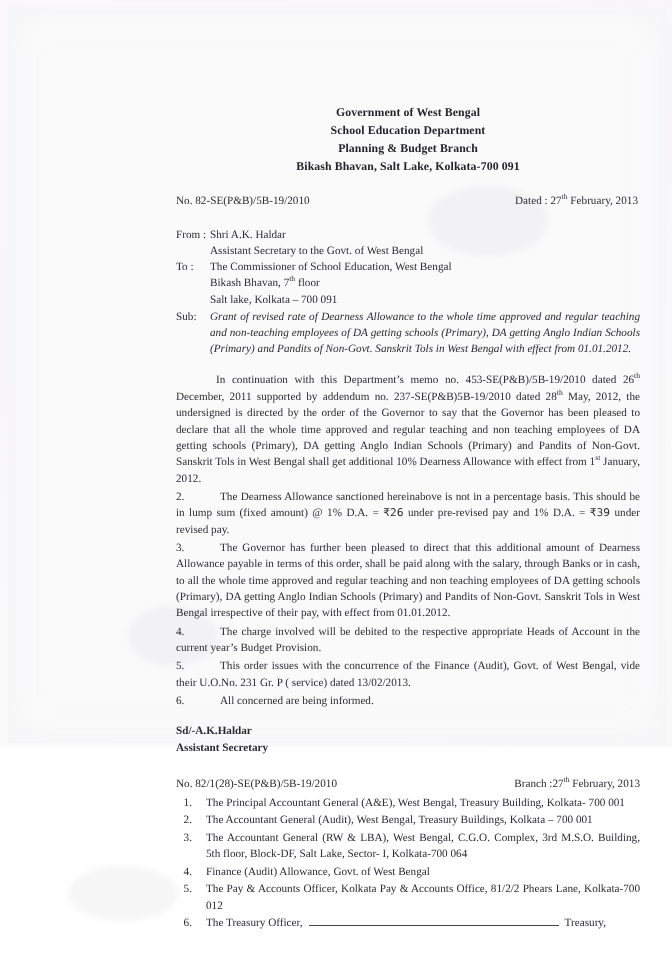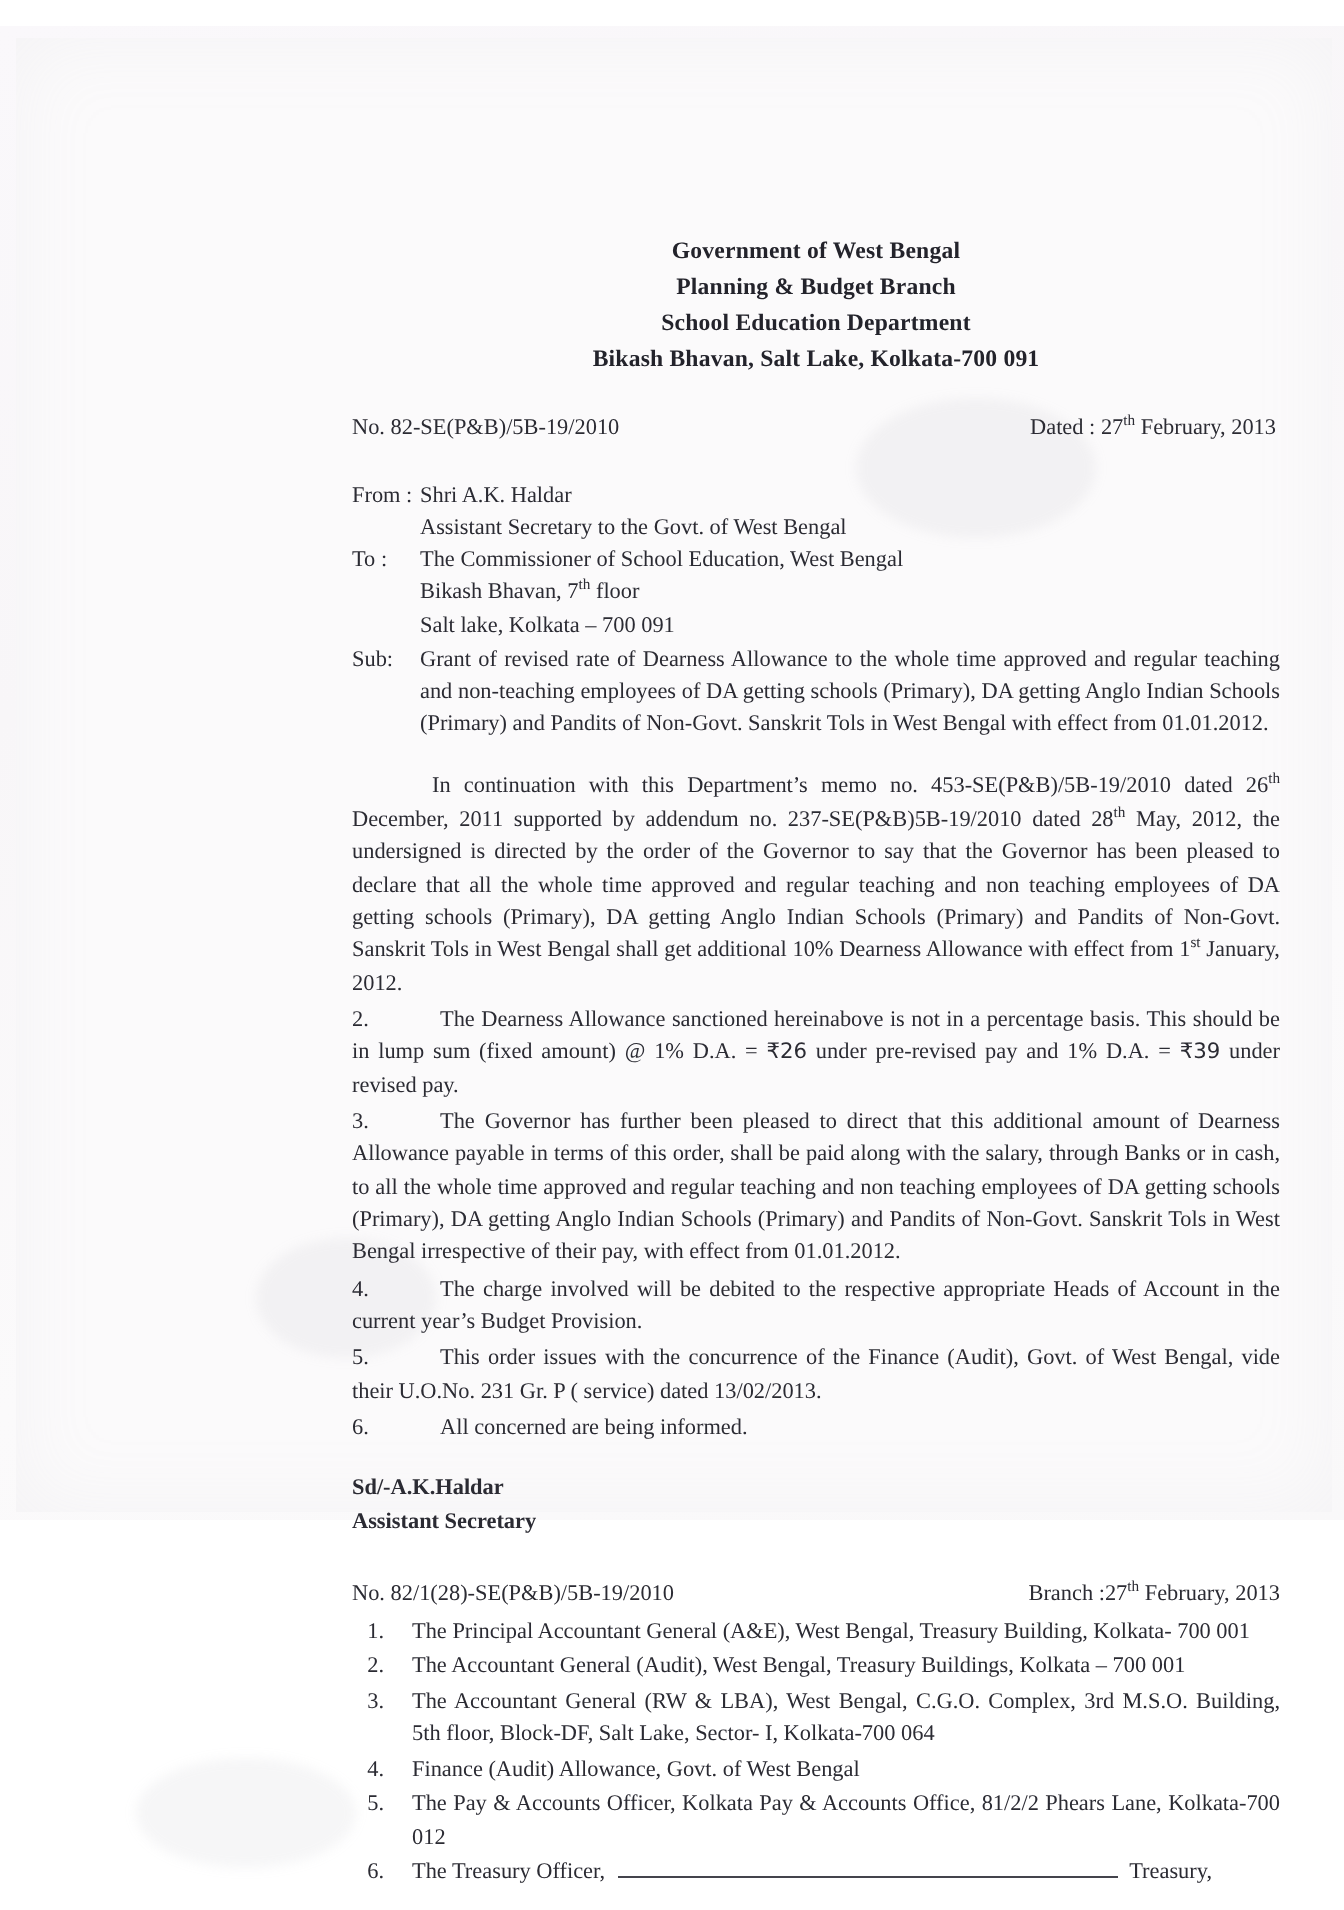--- a/index.html
+++ b/index.html
@@ -13,21 +13,20 @@
     background: #ffffff;
     font-family: "Liberation Serif", "DejaVu Serif", serif;
     overflow: hidden;
   }
   .page {
     position: relative;
     width: 672px;
     height: 747px;
     background: linear-gradient(160deg, #faf8fb 0%, #f8f6f8 35%, #fbfafb 70%, #f9f8f9 100%);
     box-sizing: border-box;
-    margin-top: 13px;
   }
   .sheet {
     position: absolute;
     left: 8px;
     top: 6px;
     right: 6px;
     bottom: 4px;
     background: #fbfafb;
     box-shadow: inset 0 0 40px rgba(200,195,205,0.12);
   }
@@ -69,21 +68,21 @@
   }
   .alabel {
     width: 34px;
     flex: 0 0 34px;
   }
   .aindent { padding-left: 34px; }
   .abody { flex: 1; }
   .just { text-align: justify; text-justify: inter-word; }
 
   .sub { margin-top: 1px; }
-  .sub .abody { text-align: justify; }
+  .sub .abody { text-align: justify; font-style: italic; }
 
   .para {
     margin-top: 11px;
     text-align: justify;
     text-justify: inter-word;
     font-size: 11.2px;
     line-height: 1.46;
   }
   .para.first { text-indent: 40px; margin-top: 15px; }
   .numpara {
@@ -172,22 +171,22 @@
   <div class="sheet">
     <div class="smudge" style="left:120px; top:600px; width:90px; height:60px;"></div>
     <div class="smudge" style="left:420px; top:180px; width:120px; height:70px;"></div>
     <div class="smudge" style="left:60px; top:860px; width:110px; height:55px;"></div>
   </div>
 
   <div class="content">
 
     <div class="letterhead">
       <div>Government of West Bengal</div>
+      <div>School Education Department</div>
       <div>Planning &amp; Budget Branch</div>
-      <div>School Education Department</div>
       <div>Bikash Bhavan, Salt Lake, Kolkata-700 091</div>
     </div>
 
     <div class="memoline">
       <span>No. 82-SE(P&amp;B)/5B-19/2010</span>
       <span class="right"><span>Dated : 27</span><sup>th</sup><span> February, 2013</span></span>
     </div>
 
     <div class="addrblock">
       <div class="arow">

